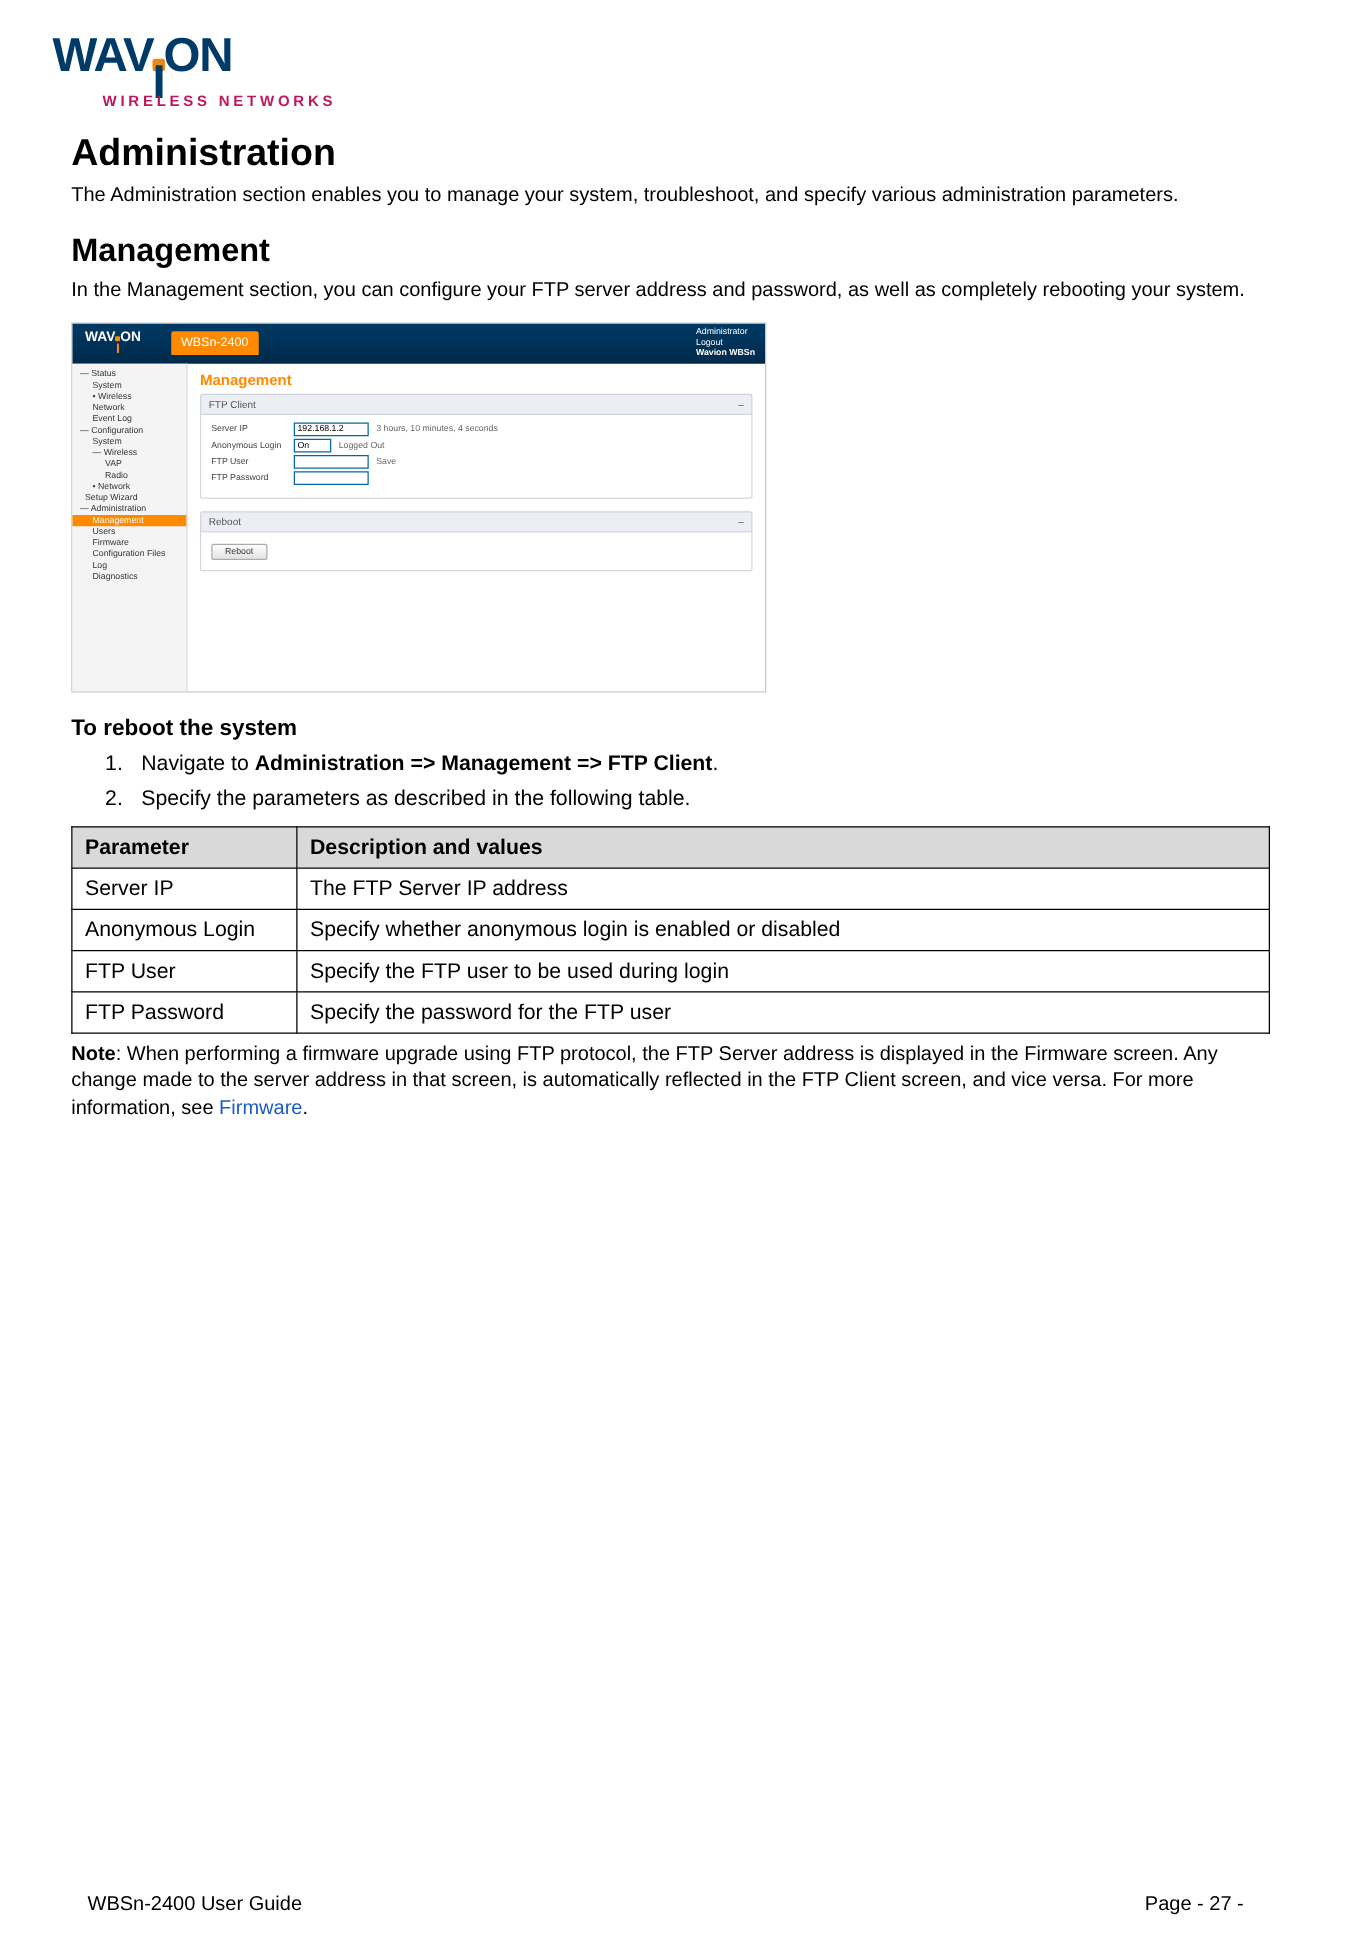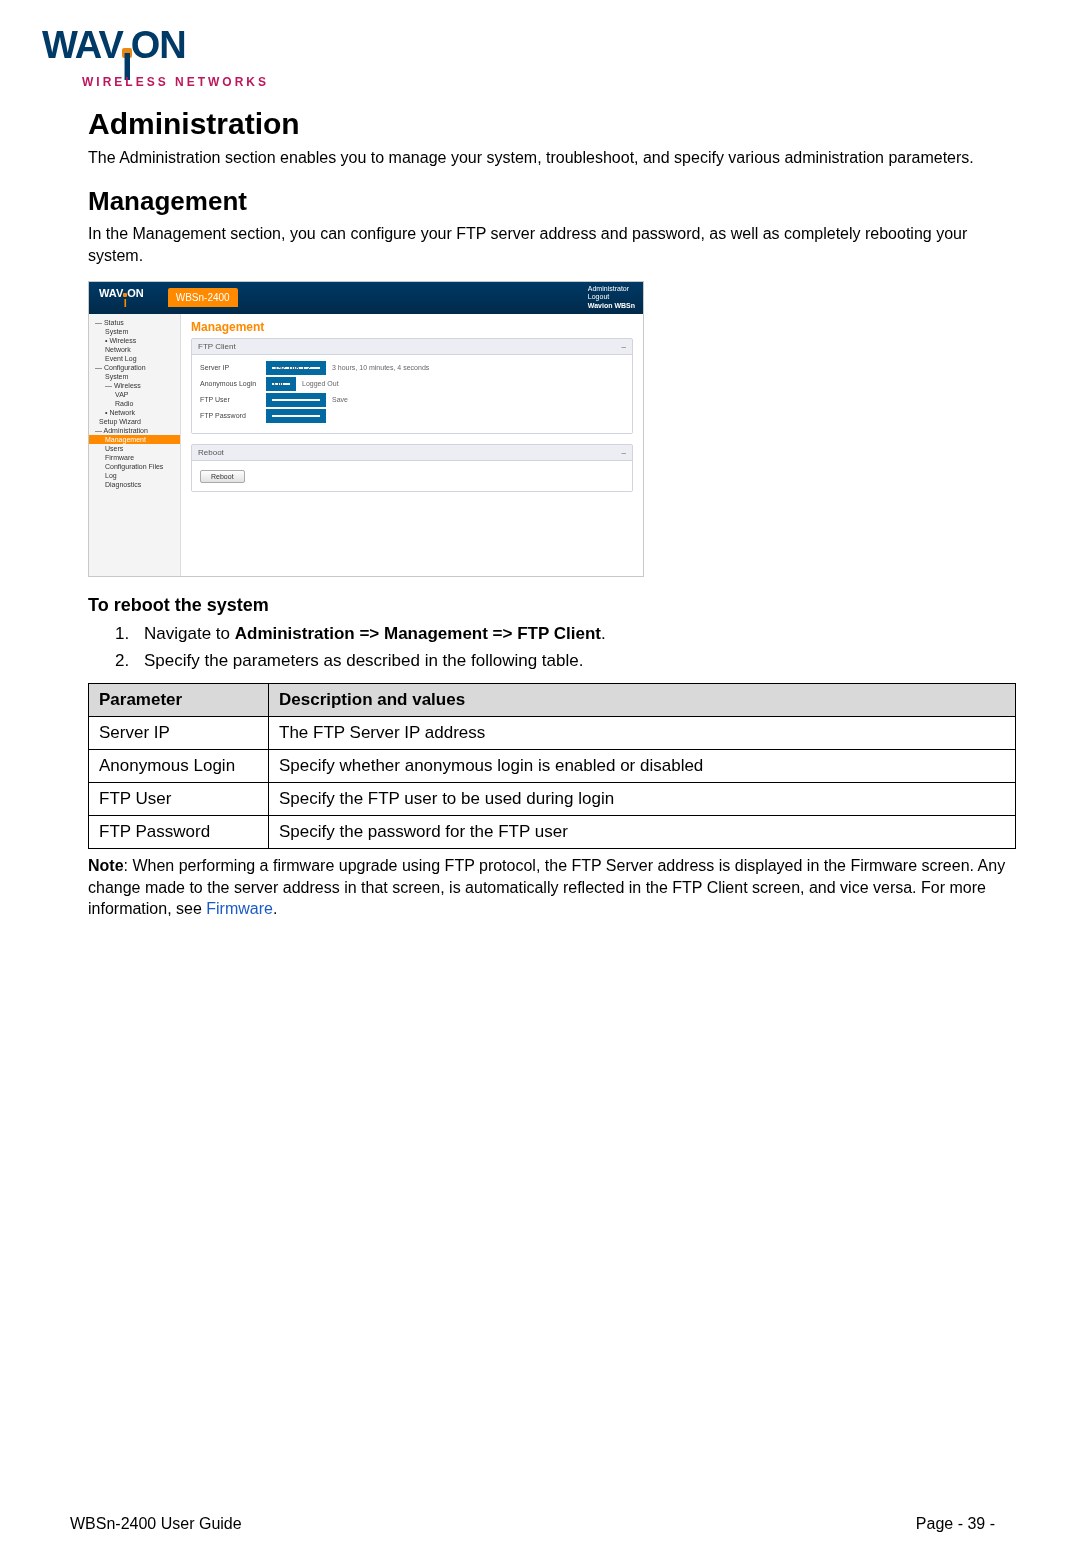--- a/index.html
+++ b/index.html
@@ -13,21 +13,21 @@
     color: #000;
     position: relative;
   }
   .page { padding: 24px 60px 0 42px; }
   .logo-block { margin-bottom: 18px; }
   .logo-line { display: flex; align-items: baseline; font-family: Arial, sans-serif; color: #003a66; letter-spacing: -1px; }
   .logo-strong { font-size: 38px; font-weight: 800; }
   .logo-dot-i { display:inline-flex; flex-direction: column; align-items:center; margin: 0 -1px; }
   .logo-dot { width: 10px; height: 10px; background:#e98a18; border-radius: 2px; margin-bottom: -2px; }
   .logo-tag { font-size: 12px; color: #be185d; letter-spacing: 3px; font-weight: 700; margin-top: -4px; padding-left: 40px; }
-  .content { margin-left: 46px; }
+  .content { margin-left: 15px; }
   h1.section-title { font-size: 30px; margin: 18px 0 6px 0; font-weight: 700; }
   h2.subsection-title { font-size: 26px; margin: 18px 0 6px 0; font-weight: 700; }
   p.para { font-size: 16px; margin: 6px 0 14px 0; line-height: 1.35; }
   h3.minor-title { font-size: 18px; margin: 18px 0 6px 0; font-weight: 700; }
   ol.steps { font-size: 17px; margin: 4px 0 10px 0; padding-left: 46px; }
   ol.steps li { margin: 4px 0; padding-left: 10px; line-height:1.4;}
   .strong { font-weight: 700; }
   .link { color: #1a5ac8; }
   table.param-table { border-collapse: collapse; width: 100%; margin-top: 8px; font-size: 17px; }
   table.param-table th, table.param-table td { border: 1px solid #000; padding: 6px 10px; text-align: left; }
@@ -51,21 +51,21 @@
   .ss-side div { padding:1px 6px; white-space: nowrap; }
   .ss-side .active { background:#ff8a00; color:#fff; }
   .ss-main { flex:1; padding:6px 10px; }
   .ss-pane-title { color:#ff8a00; font-size:12px; font-weight:700; margin-bottom:4px;}
   .ss-pane { background:#eceef3; border:1px solid #d0d4de; border-radius:2px; margin-bottom:10px; }
   .ss-pane-head { font-size:8px; color:#555; padding:3px 6px; border-bottom:1px solid #d0d4de; display:flex; }
   .ss-pane-close{margin-left:auto;}
   .ss-pane-body { background:#fff; padding:4px 8px 8px 8px; }
   .ss-row { display:flex; align-items:center; font-size:7px; color:#444; margin:2px 0; }
   .ss-row .lab { width:66px; }
-  .ss-row input { font-size:7px; height:11px; width:60px; border:6px solid #0369a1; }
+  .ss-row input { font-size:7px; height:11px; width:60px; border:1px solid #0369a1; }
   .ss-row .hint { margin-left:6px; color:#666;}
   .ss-btn { display:inline-block; background:linear-gradient(#fefefe,#e2e2e2); border:1px solid #aaa; font-size:7px; padding:2px 10px; border-radius:2px; color:#333;}
   .footer {
     position: absolute;
     bottom: 34px;
     left: 70px;
     right: 81px;
     display: flex;
     justify-content: space-between;
     font-size: 16px;
@@ -209,14 +209,14 @@
     </table>
 
     <p class="para">
       <span class="strong">Note</span><span>: When performing a firmware upgrade using FTP protocol, the FTP Server address is displayed in the Firmware screen. Any change made to the server address in that screen, is automatically reflected in the FTP Client screen, and vice versa. For more information, see </span><span class="link">Firmware</span><span>.</span>
     </p>
   </div>
 </div>
 
 <div class="footer">
   <span>WBSn-2400 User Guide</span>
-  <span>Page - 39 -</span>
+  <span>Page - 27 -</span>
 </div>
 
 </body></html>

